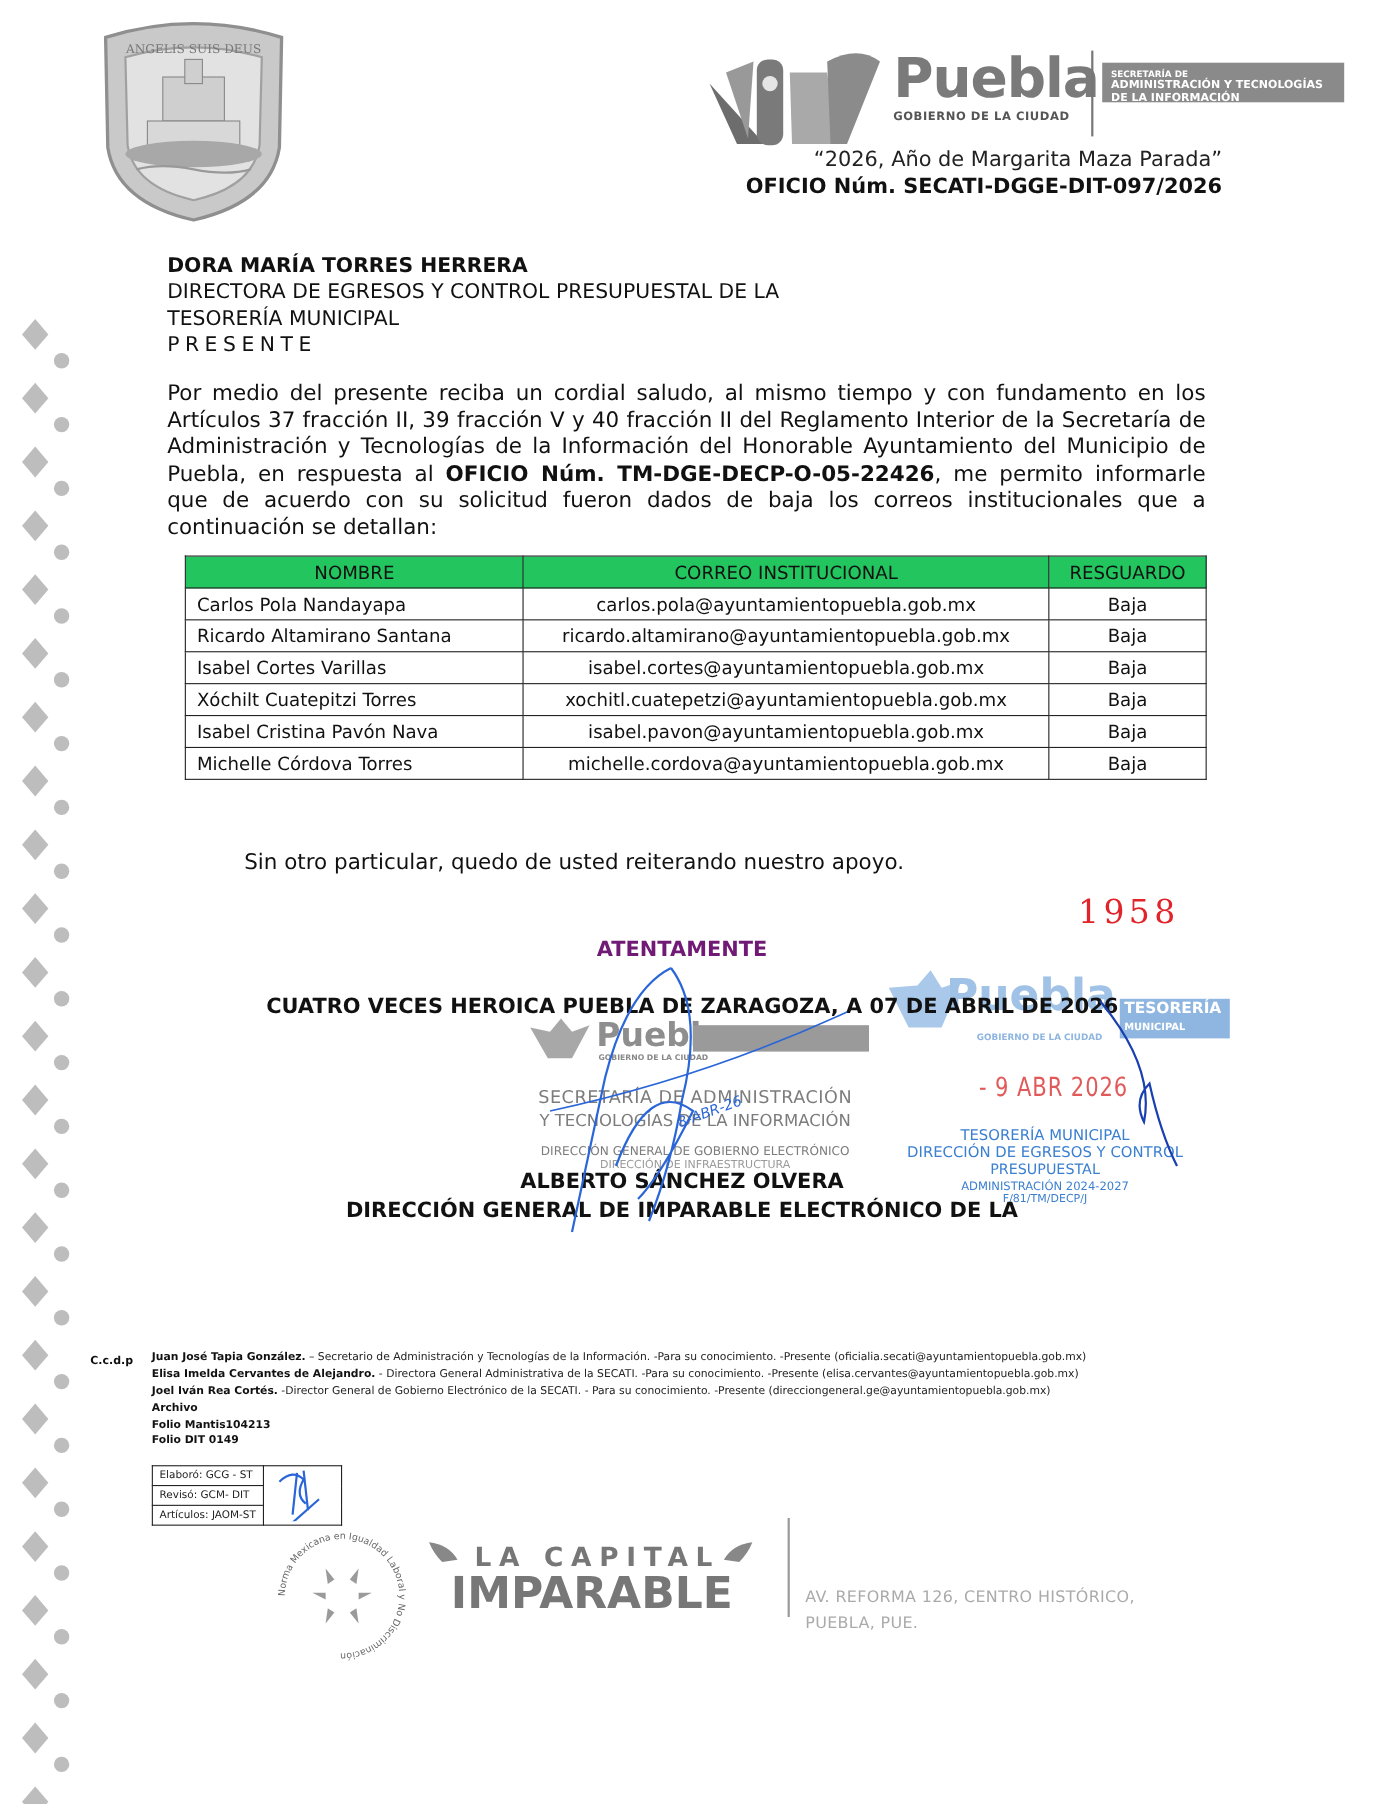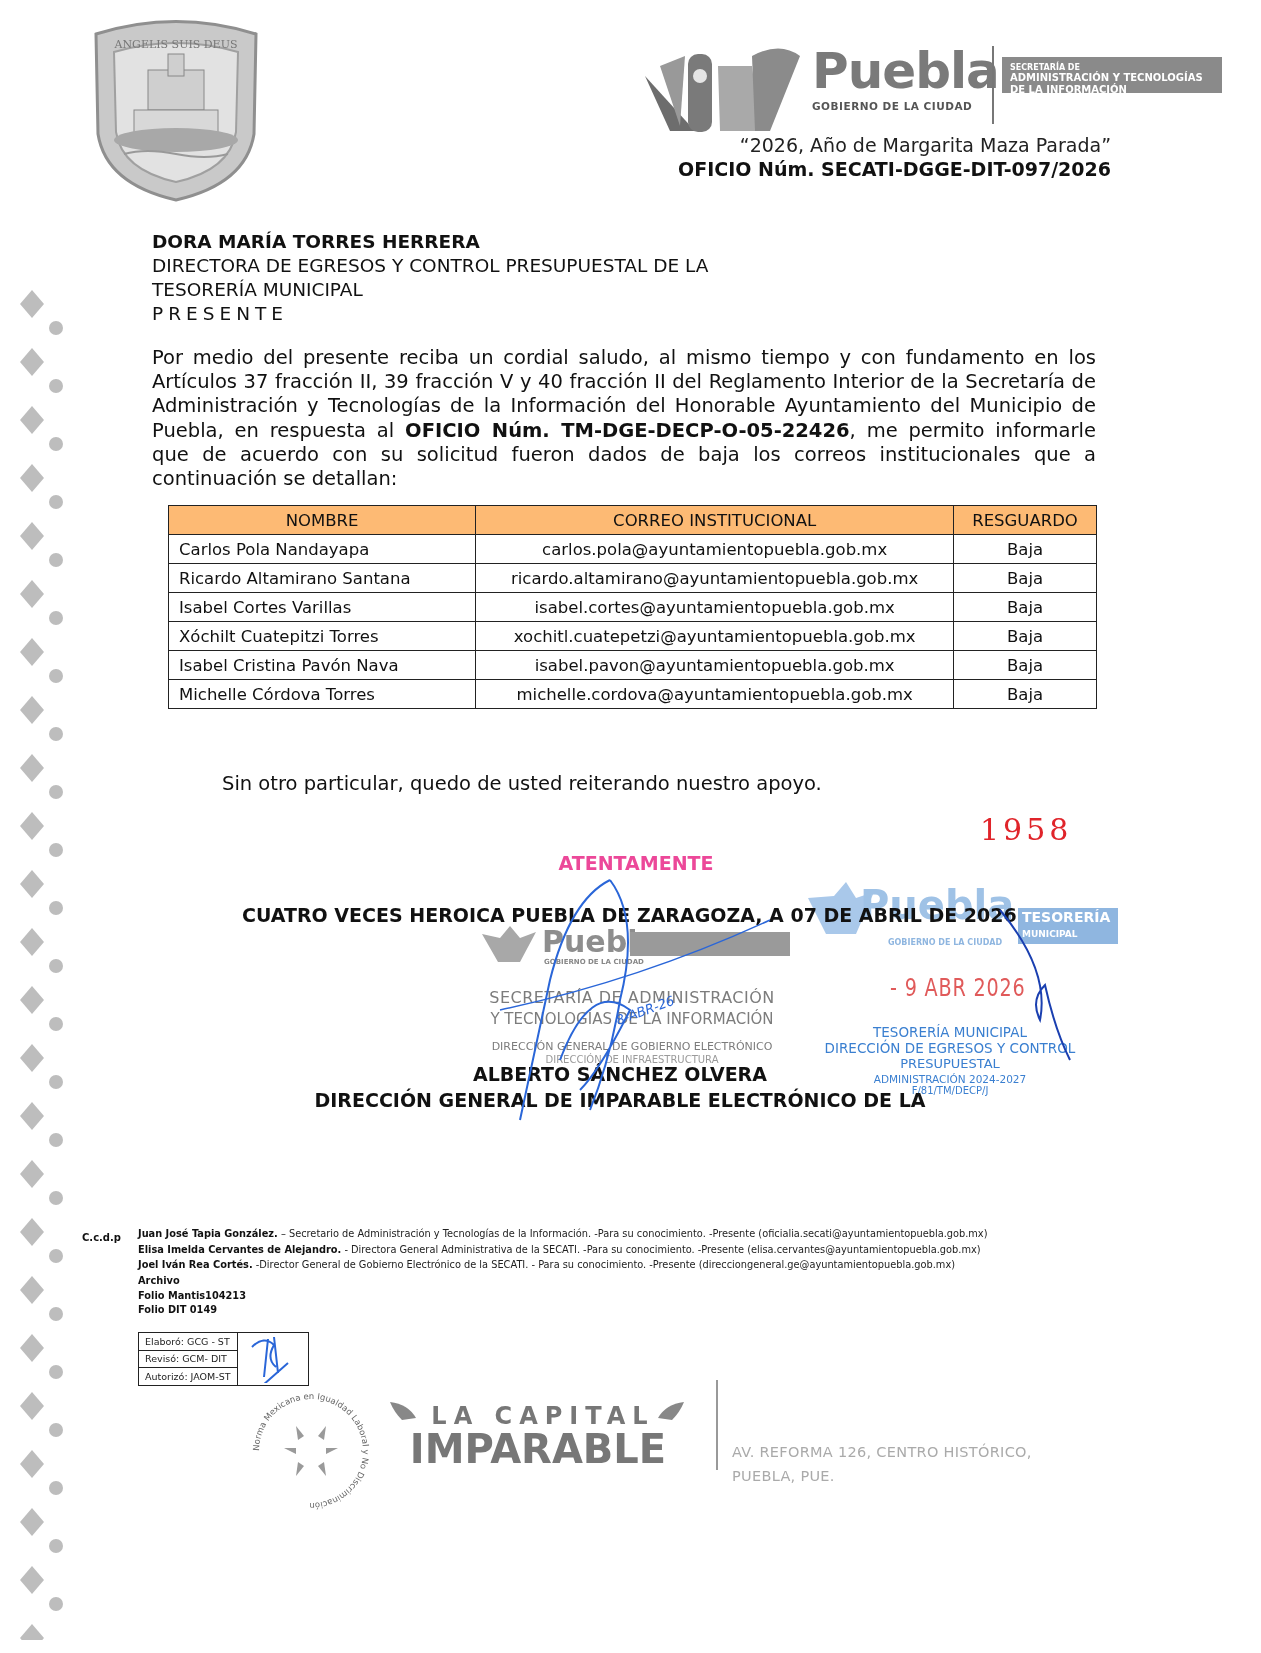--- a/index.html
+++ b/index.html
@@ -28,31 +28,31 @@
   .addressee { left: 152px; top: 230px; font-family: "DejaVu Sans", sans-serif; font-size: 18.5px; line-height: 24px; color: #111; }
   .addressee .name { font-weight: bold; }
   .addressee .presente { letter-spacing: 5px; }
 
   .body-p { left: 152px; top: 346px; width: 944px; font-family: "DejaVu Sans", sans-serif; font-size: 19.5px; line-height: 24.2px; color: #111; text-align: justify; }
   .body-p b { font-weight: bold; }
 
   
   .tbl { left: 168px; top: 505px; width: 929px; border-collapse: collapse; font-family: "DejaVu Sans", sans-serif; font-size: 16.5px; color: #111; }
   .tbl th, .tbl td { border: 1.5px solid #222; height: 29px; padding: 0 10px; font-weight: normal; }
-  .tbl th { background: #fdba74; text-align: center; }
+  .tbl th { background: #22c55e; text-align: center; }
   .tbl td.c { text-align: center; }
   .tbl td.l { text-align: left; }
   .tbl col.c1 { width: 308px; }
   .tbl col.c2 { width: 478px; }
   .tbl col.c3 { width: 143px; }
 
   .closing { left: 222px; top: 772px; font-family: "DejaVu Sans", sans-serif; font-size: 19.5px; color: #111; }
   .stamp-num { left: 980px; top: 812px; font-family: "DejaVu Serif", serif; font-size: 30px; color: #e0242a; letter-spacing: 4px; }
 
-  .atentamente { left: 0; width: 1240px; top: 852px; text-align: center; font-family: "DejaVu Sans", sans-serif; font-weight: bold; font-size: 19px; color: #ec4899; margin-left: 16px; }
+  .atentamente { left: 0; width: 1240px; top: 852px; text-align: center; font-family: "DejaVu Sans", sans-serif; font-weight: bold; font-size: 19px; color: #701a75; }
   .city-date { left: 242px; top: 904px; font-family: "DejaVu Sans", sans-serif; font-weight: bold; font-size: 19px; color: #111; }
 
   
   .stamp-secati { left: 462px; top: 920px; width: 330px; height: 160px; color: #8a8a8a; font-family: "DejaVu Sans", sans-serif; text-align: center; }
   .stamp-secati .mini-word { position: absolute; left: 80px; top: 4px; font-size: 30px; font-weight: bold; color: #8e8e8e; }
   .stamp-secati .mini-band { position: absolute; left: 168px; top: 12px; width: 160px; height: 24px; background: #9a9a9a; }
   .stamp-secati .mini-sub { position: absolute; left: 82px; top: 38px; font-size: 7px; font-weight: bold; color: #888; }
   .stamp-secati .s1 { position: absolute; left: 0; width: 340px; top: 68px; font-size: 16px; color: #7c7c7c; letter-spacing: 0.5px; }
   .stamp-secati .s2 { position: absolute; left: 0; width: 340px; top: 90px; font-size: 15px; color: #7c7c7c; }
   .stamp-secati .s3 { position: absolute; left: 0; width: 340px; top: 120px; font-size: 11px; color: #7c7c7c; }
@@ -302,21 +302,21 @@
         <td class="sign" rowspan="3">
     <svg width="58" height="50" viewBox="0 0 58 50">
             <path d="M8 14 Q20 2 30 12 Q22 26 32 34 M24 6 L20 44 M30 4 L34 40 M10 60 L44 30" stroke="#2a66d8" stroke-width="2" fill="none"></path>
           </svg>
   </td>
       </tr>
   <tr>
         <td>Revisó:   GCM- DIT</td>
       </tr>
   <tr>
-        <td>Autorizó: JAOM-ST</td>
+        <td>Artículos: JAOM-ST</td>
       </tr>
 </tbody>
   </table>
 
 <svg class="abs norma-seal" viewBox="0 0 130 130">
   <defs>
       <path id="sealArc" d="M65 65 m-52 0 a52 52 0 1 1 104 0 a52 52 0 1 1 -104 0"></path>
     </defs>
   <text font-family="DejaVu Sans, sans-serif" font-size="8.5" fill="#666"><textPath href="#sealArc">Norma Mexicana en Igualdad Laboral y No Discriminación</textPath></text>
   <g fill="#9a9a9a">

